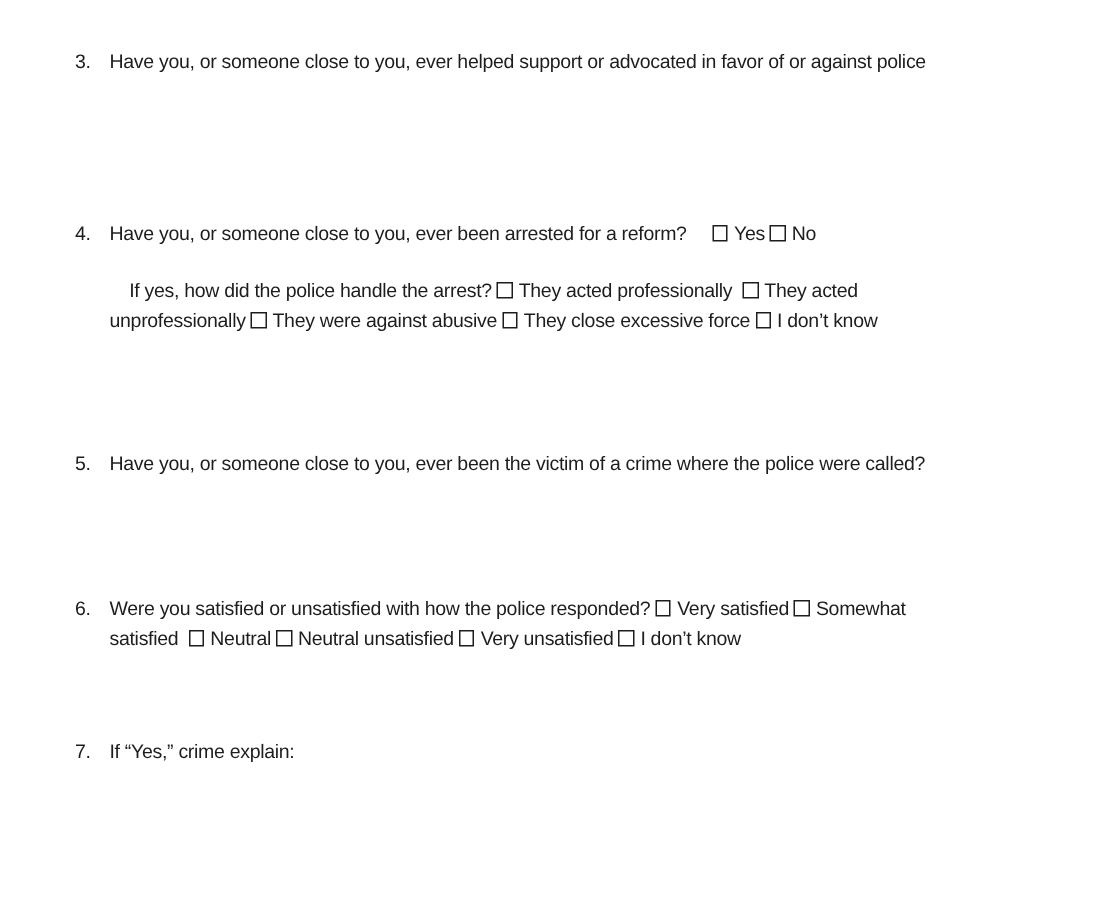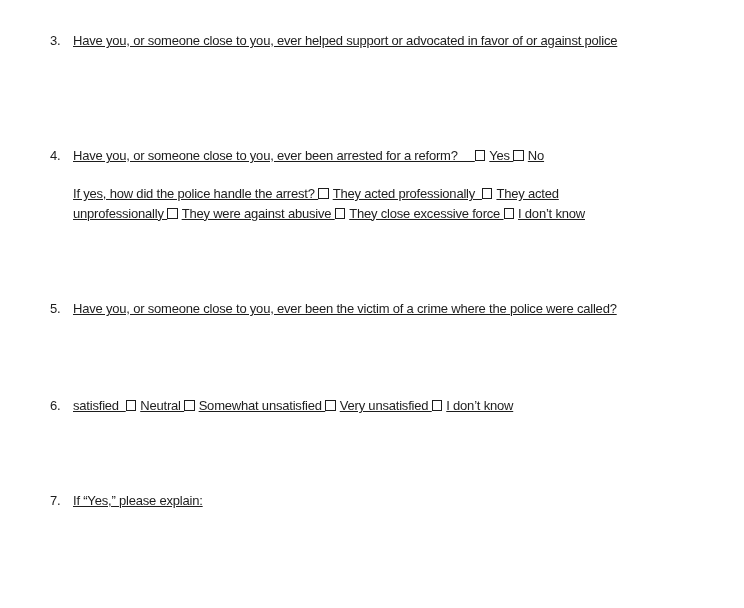--- a/index.html
+++ b/index.html
@@ -26,37 +26,36 @@
   }
   .qnum {
     flex: 0 0 23px;
     width: 23px;
     line-height: 19.5px;
   }
   .qbody {}
   .line {
     white-space: pre;
     line-height: 19.5px;
-    text-decoration: underline;
   }
   .run {
     white-space: pre;
   }
   .cb {
     display: inline-block;
     width: 8.5px;
     height: 9px;
     border: 1.6px solid #1d1d1d;
     margin-right: 4px;
     vertical-align: -1px;
     background: #ffffff;
   }
   .b-q3  { top: 31px; }
   .b-q4  { top: 146px; }
-  .b-q4f { top: 184px; left: 73px; }
+  .b-q4f { top: 184px; left: 73px; text-align: center; }
   .b-q5  { top: 299px; }
   .b-q6  { top: 396px; }
   .b-q7  { top: 491px; }
 </style>
 </head>
 <body>
 
 <div class="page">
 
   <div class="q b-q3" id="b-q3">
@@ -83,24 +82,25 @@
   <div class="q b-q5" id="b-q5">
     <span class="qnum">5.</span>
     <div class="qbody">
         <div class="line"><span class="run">Have you, or someone close to you, ever been the victim of a crime where the police were called?</span></div>
       </div>
   </div>
 
   <div class="q b-q6" id="b-q6">
     <span class="qnum">6.</span>
     <div class="qbody">
-        <div class="line"><span class="run">satisfied  </span><span class="cb"></span><span class="run">Neutral </span><span class="cb"></span><span class="run">Somewhat unsatisfied </span><span class="cb"></span><span class="run">Very unsatisfied </span><span class="cb"></span><span class="run">I don’t know</span></div>
+        <div class="line"><span class="run">Were you satisfied or unsatisfied with how the police responded? </span><span class="cb"></span><span class="run">Very satisfied </span><span class="cb"></span><span class="run">Somewhat</span></div>
+        <div class="line"><span class="run">satisfied  </span><span class="cb"></span><span class="run">Neutral </span><span class="cb"></span><span class="run">Neutral unsatisfied </span><span class="cb"></span><span class="run">Very unsatisfied </span><span class="cb"></span><span class="run">I don’t know</span></div>
       </div>
   </div>
 
   <div class="q b-q7" id="b-q7">
     <span class="qnum">7.</span>
     <div class="qbody">
-        <div class="line"><span class="run">If “Yes,” please explain:</span></div>
+        <div class="line"><span class="run">If “Yes,” crime explain:</span></div>
       </div>
   </div>
 
 </div>
 
 </body></html>

